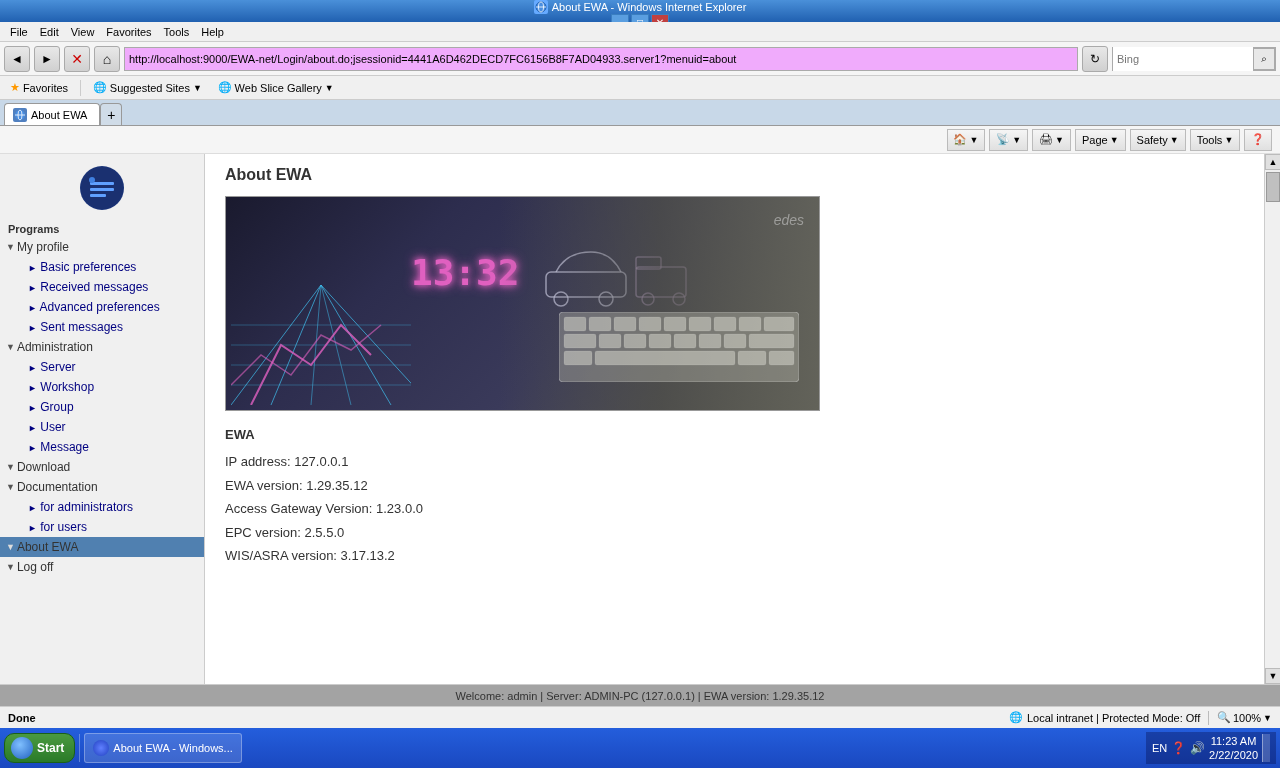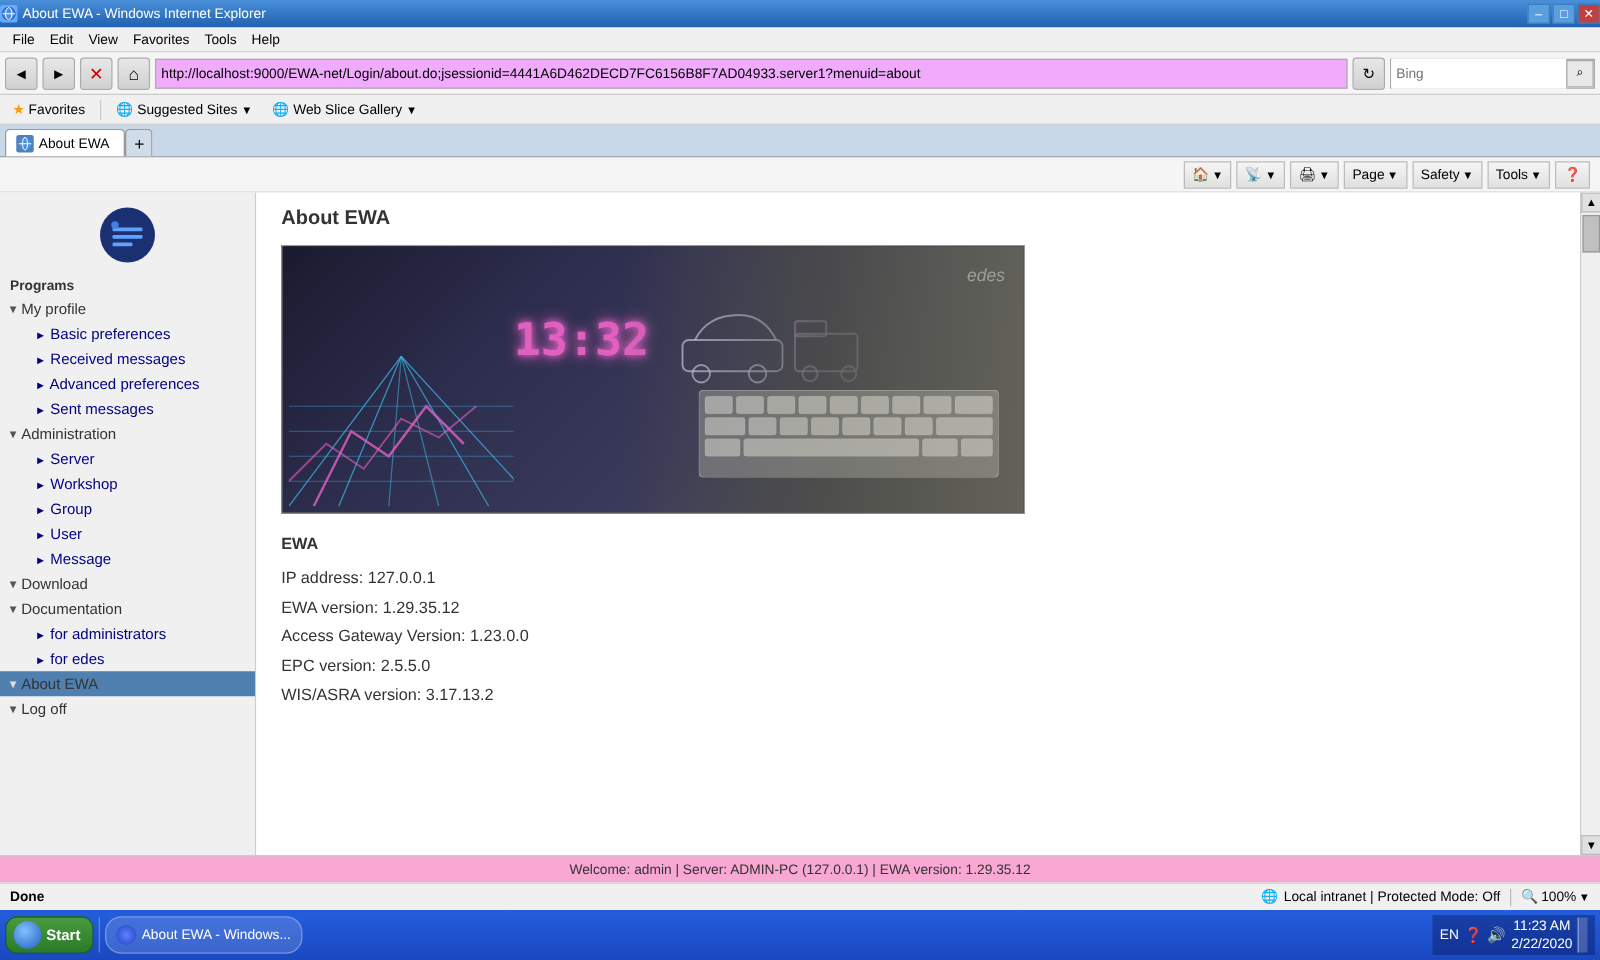--- a/index.html
+++ b/index.html
@@ -6,23 +6,24 @@
     body { font-family: Arial, sans-serif; font-size: 12px; background: #fff; overflow: hidden; height: 768px; display: flex; flex-direction: column; }
 
     
     .title-bar {
       background: linear-gradient(to bottom, #4a90d9, #2060b0);
       color: white;
       height: 22px;
       display: flex;
       align-items: center;
       justify-content: space-between;
-      padding: 0 0;
+      padding: 0 20px;
       font-size: 11px;
       flex-shrink: 0;
+      flex-direction: column;
     }
     .title-bar-left { display: flex; align-items: center; gap: 4px; }
     .title-bar-icon { width: 14px; height: 14px; background: #6af; border-radius: 2px; font-size: 8px; display: flex; align-items: center; justify-content: center; }
     .title-bar-buttons { display: flex; gap: 2px; }
     .tb-btn { width: 18px; height: 16px; background: #5a9ee0; border: 1px solid #3a7ec0; color: white; font-size: 10px; display: flex; align-items: center; justify-content: center; cursor: pointer; }
     .tb-btn.close { background: #c04040; }
     .tb-btn.max { background: #5a9ee0; }
 
     
     .menu-bar {
@@ -173,21 +174,21 @@
       flex-shrink: 0;
     }
     .status-text { flex: 1; font-weight: bold; }
     .status-right { display: flex; align-items: center; gap: 8px; font-size: 11px; }
     .status-zone { display: flex; align-items: center; gap: 4px; }
     .status-zoom { display: flex; align-items: center; gap: 2px; }
     .status-divider { width: 1px; height: 14px; background: #bbb; }
 
     
     .welcome-bar {
-      background: #f9a8d4;
+      background: #a3a3a3;
       border-top: 1px solid #ccc;
       height: 22px;
       display: flex;
       align-items: center;
       justify-content: center;
       font-size: 11px;
       color: #333;
       flex-shrink: 0;
     }
 
@@ -210,21 +211,21 @@
       font-weight: bold;
       padding: 2px 10px 2px 6px;
       height: 30px;
       cursor: pointer;
       display: flex;
       align-items: center;
       gap: 4px;
     }
     .start-orb { width: 22px; height: 22px; background: radial-gradient(circle at 40% 35%, #80c0ff, #2060c0); border-radius: 50%; }
     .taskbar-sep { width: 1px; height: 28px; background: rgba(255,255,255,0.3); }
-    .taskbar-ie { background: rgba(255,255,255,0.15); border: 1px solid rgba(255,255,255,0.3); border-radius: 13px; height: 30px; padding: 0 8px; color: white; font-size: 11px; cursor: pointer; display: flex; align-items: center; gap: 4px; }
+    .taskbar-ie { background: rgba(255,255,255,0.15); border: 1px solid rgba(255,255,255,0.3); border-radius: 3px; height: 30px; padding: 0 8px; color: white; font-size: 11px; cursor: pointer; display: flex; align-items: center; gap: 4px; }
     .taskbar-ie-icon { width: 16px; height: 16px; background: radial-gradient(circle, #6080ff, #2040c0); border-radius: 50%; }
     .taskbar-spacer { flex: 1; }
     .systray { background: rgba(0,0,50,0.3); height: 32px; display: flex; align-items: center; padding: 0 6px; gap: 4px; font-size: 11px; color: white; }
     .clock-area { text-align: center; font-size: 11px; color: white; line-height: 1.3; }
 
     svg.grid-svg { position: absolute; bottom: 5px; left: 5px; }
   </style>
 </head>
 <body>
 
@@ -400,21 +401,21 @@
     <div class="sidebar-item parent">
       <span style="font-size:9px; color:#555;">▼</span>
       <span>Documentation</span>
     </div>
     <div class="sidebar-sub-item">
       <span style="font-size:9px;">►</span>
       <span>for administrators</span>
     </div>
     <div class="sidebar-sub-item">
       <span style="font-size:9px;">►</span>
-      <span>for edes</span>
+      <span>for users</span>
     </div>
 
     <div class="sidebar-item parent active">
       <span style="font-size:9px; color:#ddd;">▼</span>
       <span>About EWA</span>
     </div>
 
     <div class="sidebar-item parent">
       <span style="font-size:9px; color:#555;">▼</span>
       <span>Log off</span>

